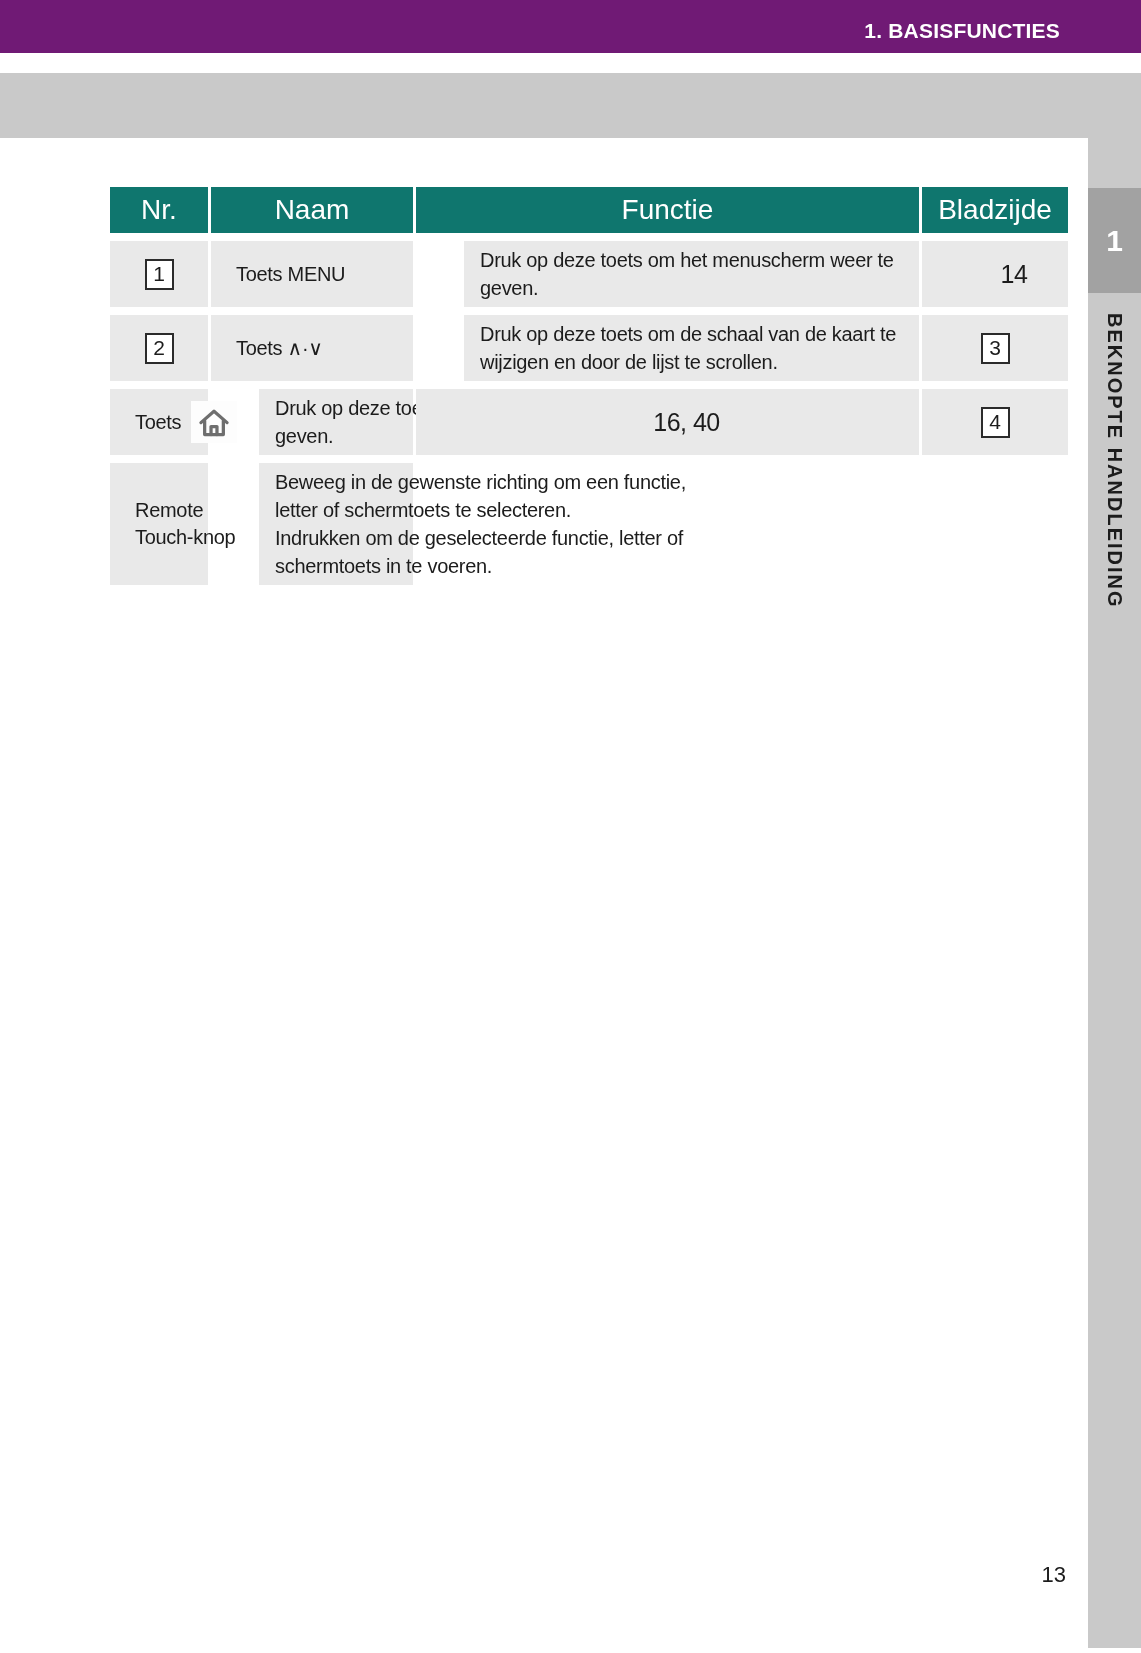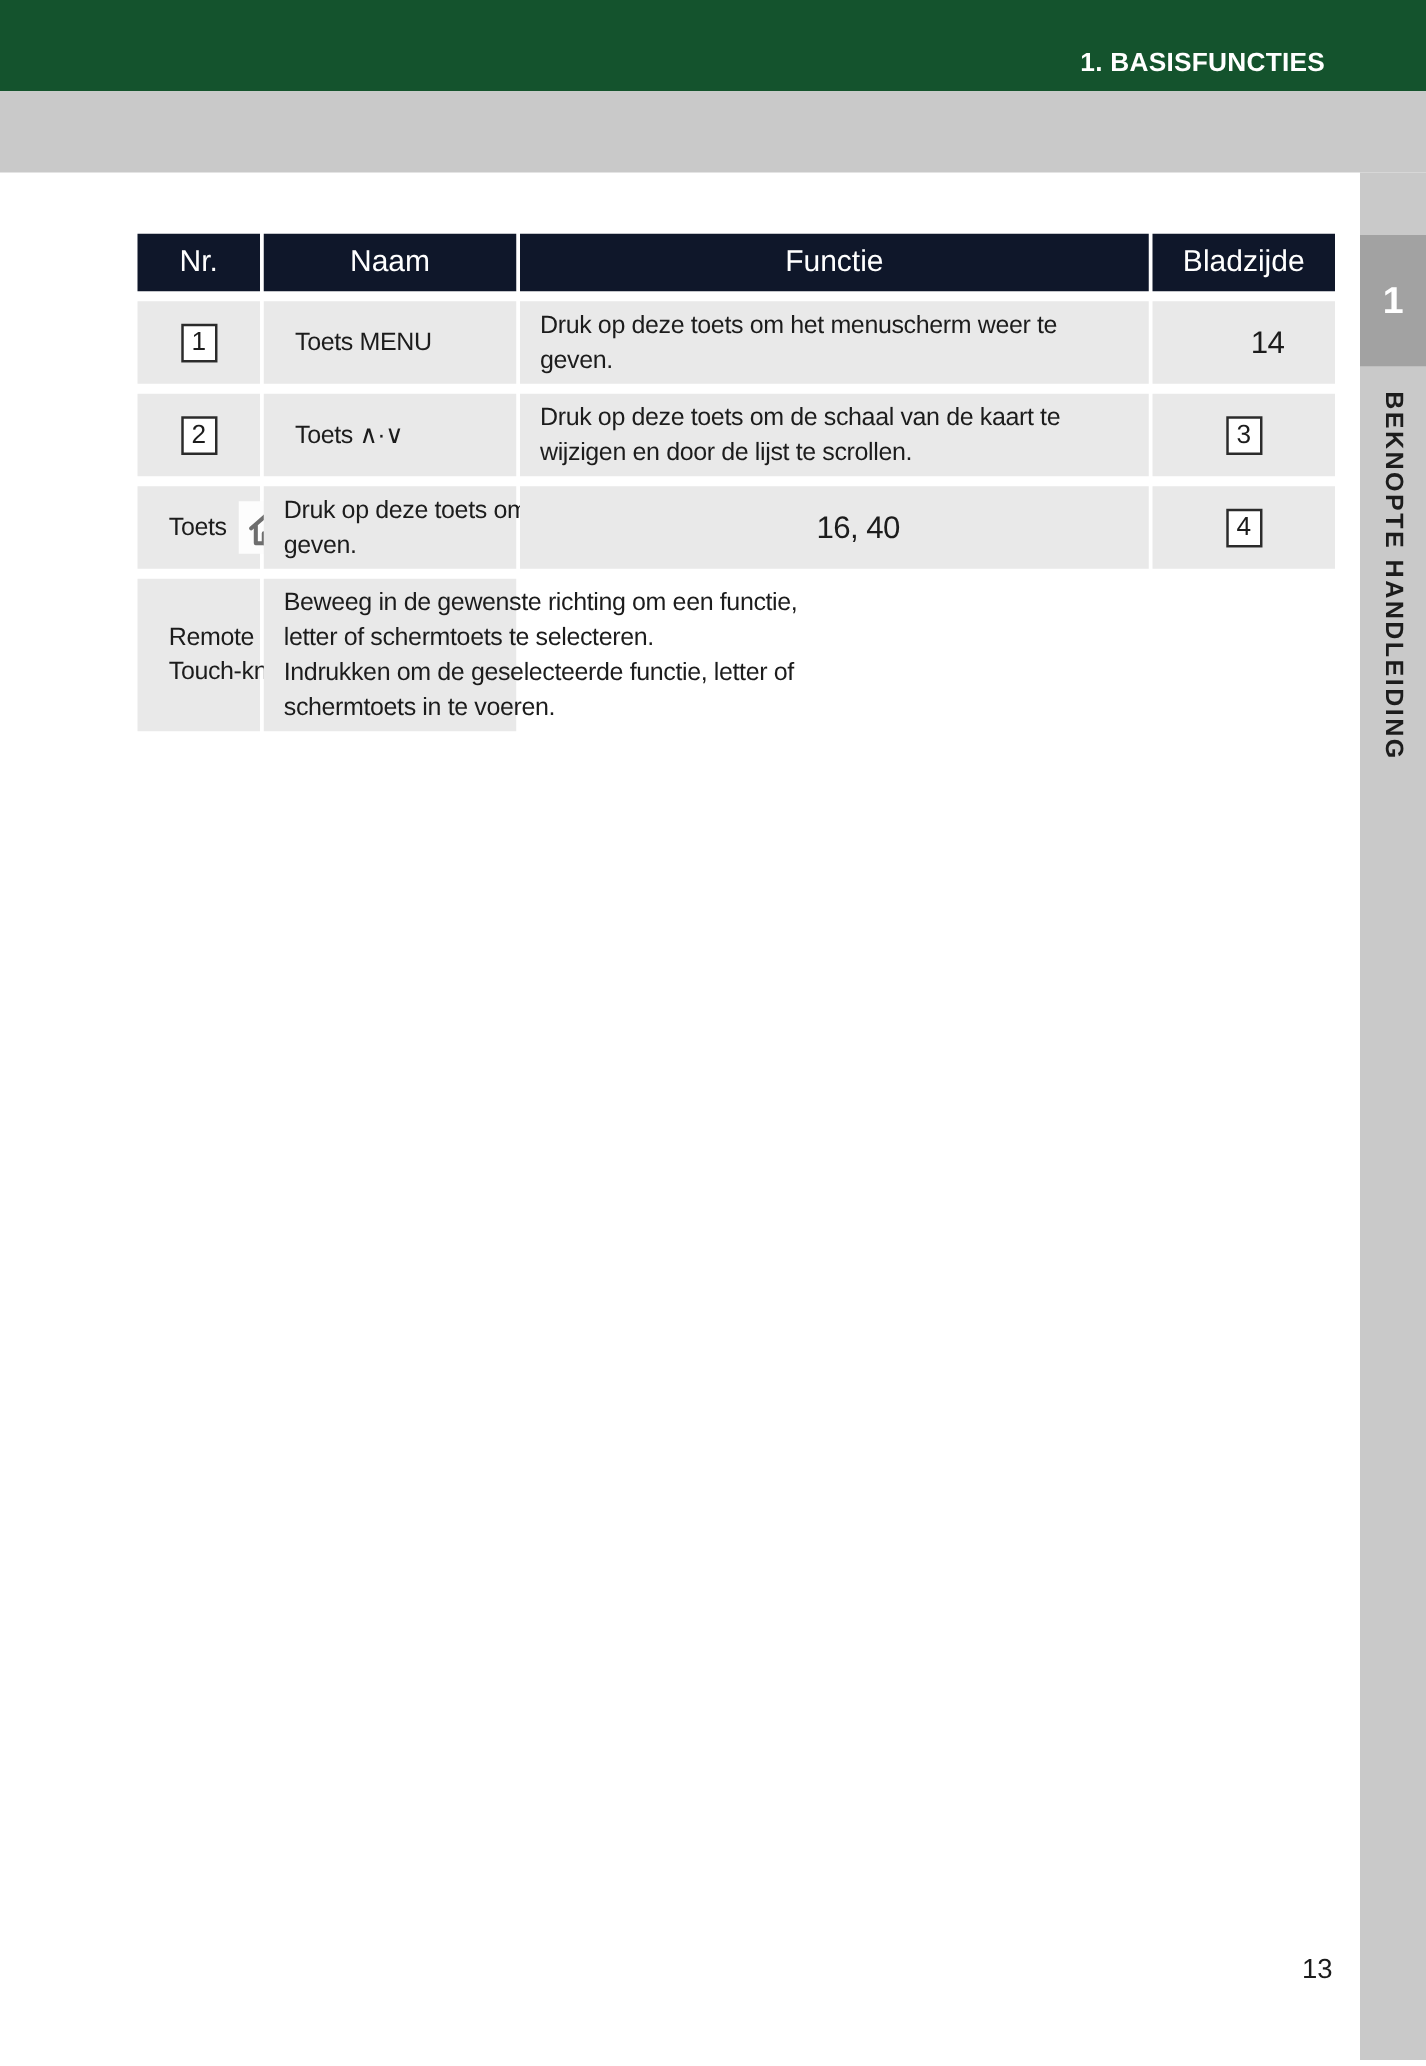--- a/index.html
+++ b/index.html
@@ -7,22 +7,22 @@
   body {
     position:relative;
     background:#ffffff;
     font-family:"Liberation Sans","DejaVu Sans",sans-serif;
     color:#1c1c1c;
     overflow:hidden;
   }
 
   
   .band-dark {
-    position:absolute; left:0; top:0; width:1141px; height:73px;
-    background:#14532d;
+    position:absolute; left:0; top:0; width:1141px; height:53px;
+    background:#701a75;
   }
   .chapter-title {
     position:absolute; right:81px; bottom:10px;
     color:#ffffff; font-size:21px; font-weight:bold; letter-spacing:0.2px;
     white-space:pre;
   }
   .band-light {
     position:absolute; left:0; top:73px; width:1141px; height:65px;
     background:#c9c9c9;
   }
@@ -54,27 +54,27 @@
     grid-template-columns:98px 202px 503px 146px;
     grid-template-rows:46px 66px 66px 66px 122px;
     column-gap:3px; row-gap:8px;
   }
   .cell {
     background:#e9e9e9;
     display:flex; align-items:center;
     font-size:20px; letter-spacing:-0.3px;
   }
   .cell.head {
-    background:#0f172a; color:#ffffff;
+    background:#0f766e; color:#ffffff;
     justify-content:center;
-    font-size:24px; letter-spacing:0;
+    font-size:28px; letter-spacing:0;
   }
   .cell.nr { justify-content:center; }
   .cell.naam { padding-left:25px; white-space:pre; line-height:27px; }
-  .cell.func { padding:0 4px 0 16px; white-space:pre; line-height:28px; }
+  .cell.func { padding:0 4px 0 16px; white-space:pre; line-height:28px;margin-left:48px; }
   .cell.page { justify-content:center; font-size:25px; letter-spacing:-0.5px;padding-left:38px; }
 
   .numbox {
     width:29px; height:31px;
     background:#ffffff;
     border:2px solid #2b2b2b;
     display:flex; align-items:center; justify-content:center;
     font-size:21px; letter-spacing:0;
   }
 

